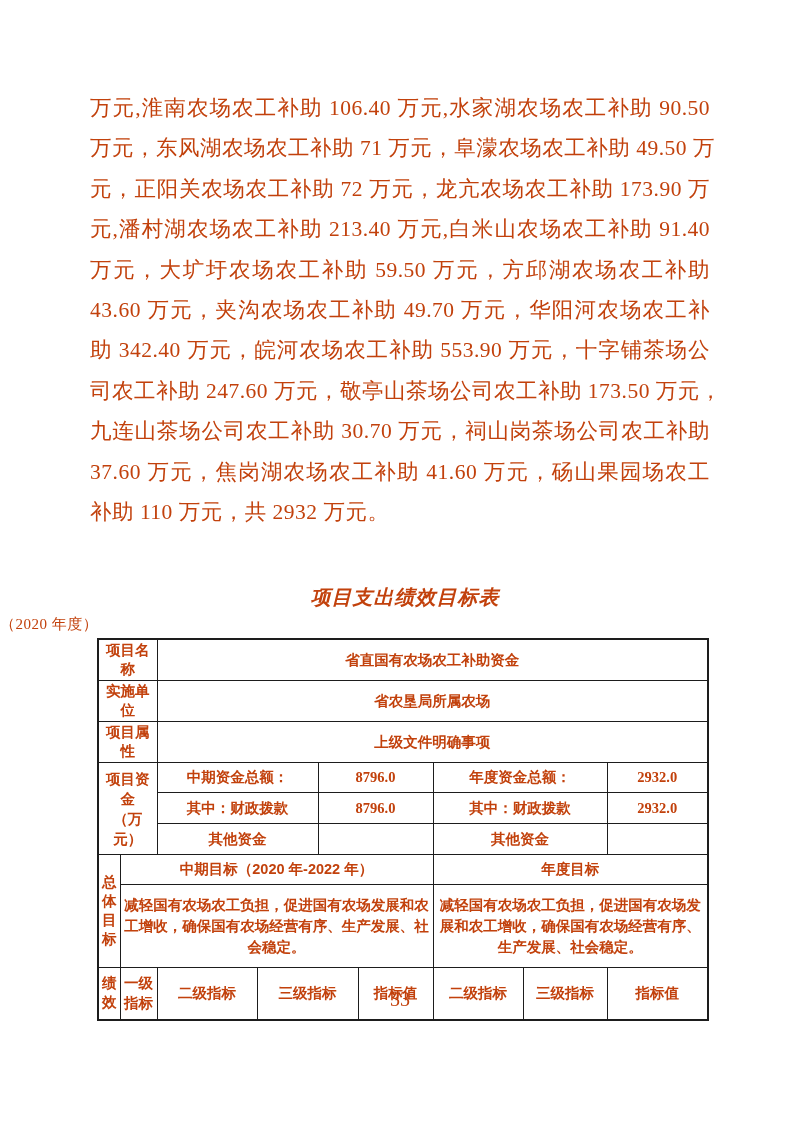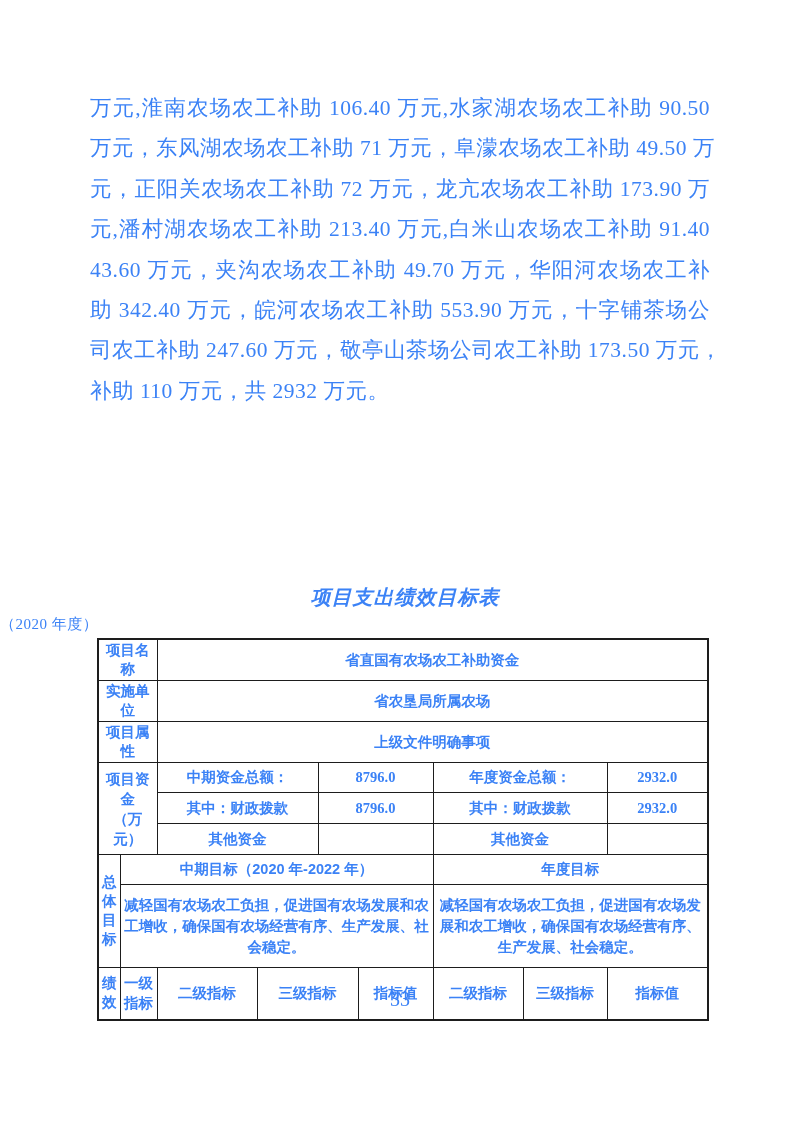--- a/index.html
+++ b/index.html
@@ -1,18 +1,18 @@
 <!DOCTYPE html>
 <html><head>
 <meta charset="utf-8">
 <style>
   html,body{margin:0;padding:0;background:#e8e8e8;}
   .page{
     position:relative;width:800px;height:1129px;margin:0 auto;
-    background:#ffffff;color:#3b82f6;overflow:hidden;
+    background:#ffffff;color:#c2410c;overflow:hidden;
     font-family:"Liberation Serif", serif;
   }
   
   .bodytext{
     position:absolute;left:90px;top:88px;width:620px;
     font-size:21.5px;line-height:40.4px;letter-spacing:0.5px;
   }
   .bline{text-align:justify;text-align-last:justify;white-space:nowrap;text-justify:inter-character;}
   .bline.plain{text-align:center;text-align-last:left;}
   .bline.indent{text-indent:46px;}
@@ -60,23 +60,26 @@
 </head>
 <body>
 
 <div class="page">
 
   <div class="bodytext">
     <div class="bline">万元,淮南农场农工补助 106.40 万元,水家湖农场农工补助 90.50</div>
     <div class="bline">万元，东风湖农场农工补助 71 万元，阜濛农场农工补助 49.50 万</div>
     <div class="bline">元，正阳关农场农工补助 72 万元，龙亢农场农工补助 173.90 万</div>
     <div class="bline">元,潘村湖农场农工补助 213.40 万元,白米山农场农工补助 91.40</div>
+    <div class="bline">万元，大圹圩农场农工补助 59.50 万元，方邱湖农场农工补助</div>
     <div class="bline">43.60 万元，夹沟农场农工补助 49.70 万元，华阳河农场农工补</div>
     <div class="bline">助 342.40 万元，皖河农场农工补助 553.90 万元，十字铺茶场公</div>
     <div class="bline">司农工补助 247.60 万元，敬亭山茶场公司农工补助 173.50 万元，</div>
+    <div class="bline">九连山茶场公司农工补助 30.70 万元，祠山岗茶场公司农工补助</div>
+    <div class="bline">37.60 万元，焦岗湖农场农工补助 41.60 万元，砀山果园场农工</div>
     <div class="bline plain">补助 110 万元，共 2932 万元。</div>
   </div>
 
   <div class="tbl-title">项目支出绩效目标表</div>
   <div class="tbl-sub">（2020 年度）</div>
 
   <table class="perf">
     <colgroup>
       <col style="width:22px">
         <col style="width:37px">

